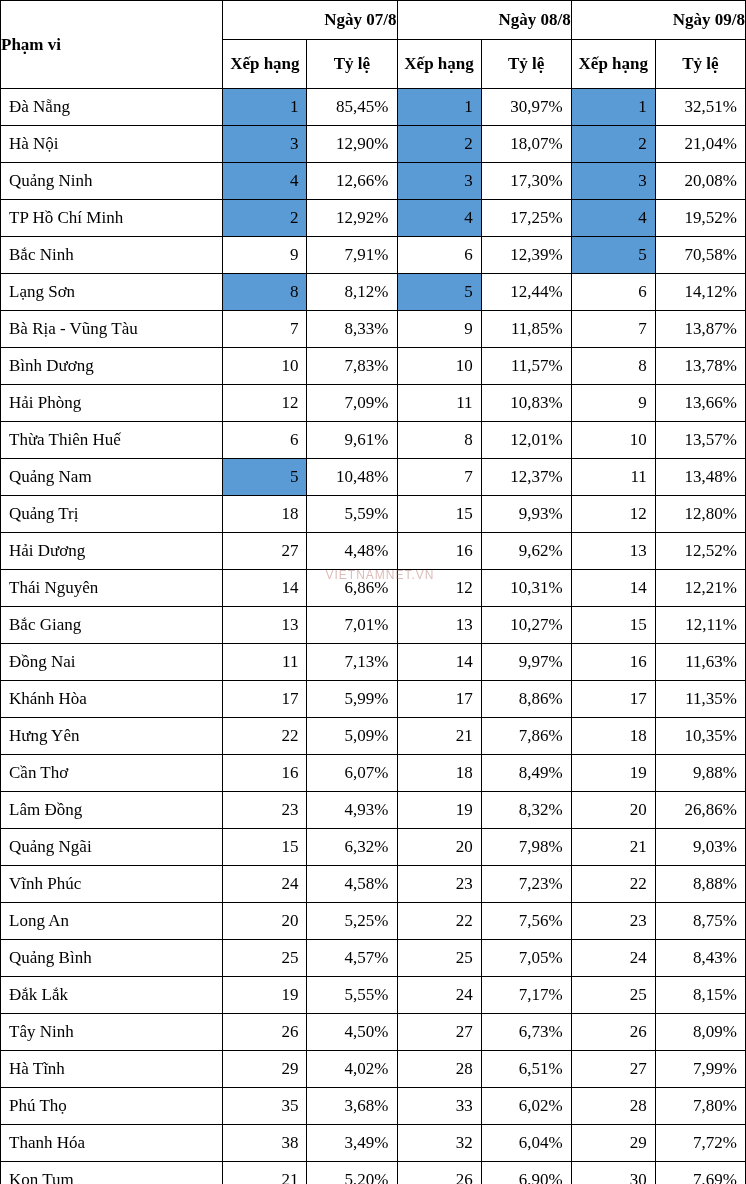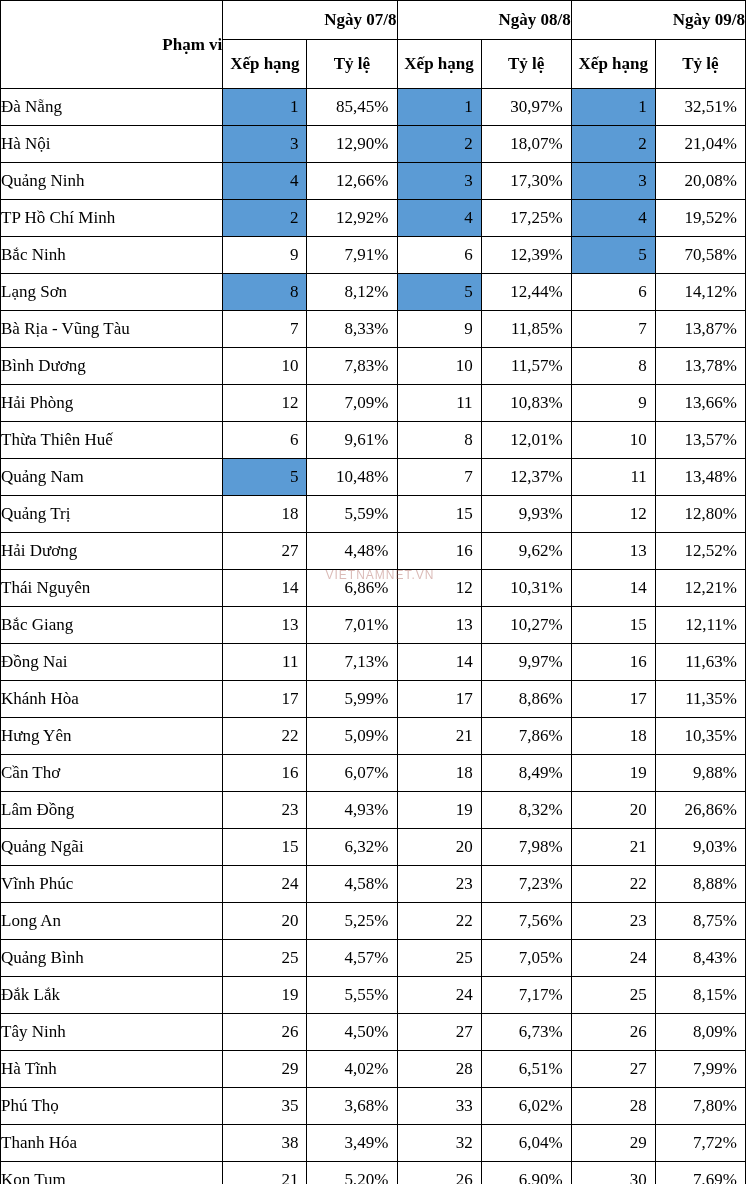--- a/index.html
+++ b/index.html
@@ -34,35 +34,35 @@
 
   thead th.day-head {
     height: 38px;
     font-weight: bold;
     text-align: right;
     font-size: 17px;
     vertical-align: middle;
   }
   thead th.scope-head {
     font-weight: bold;
-    text-align: right;
+    text-align: left;
     font-size: 17px;
     vertical-align: middle;
   }
   thead th.sub-head {
     height: 48px;
     font-weight: bold;
     text-align: center;
     font-size: 17px;
     vertical-align: middle;
     padding: 0 4px;
   }
   tbody td.scope-cell {
     text-align: left;
-    padding-left: 0;
+    padding-left: 8px;
     height: 36px;
     vertical-align: middle;
     white-space: nowrap;
   }
   tbody td.num-cell {
     text-align: right;
     padding-right: 8px;
     height: 36px;
     vertical-align: middle;
     white-space: nowrap;

